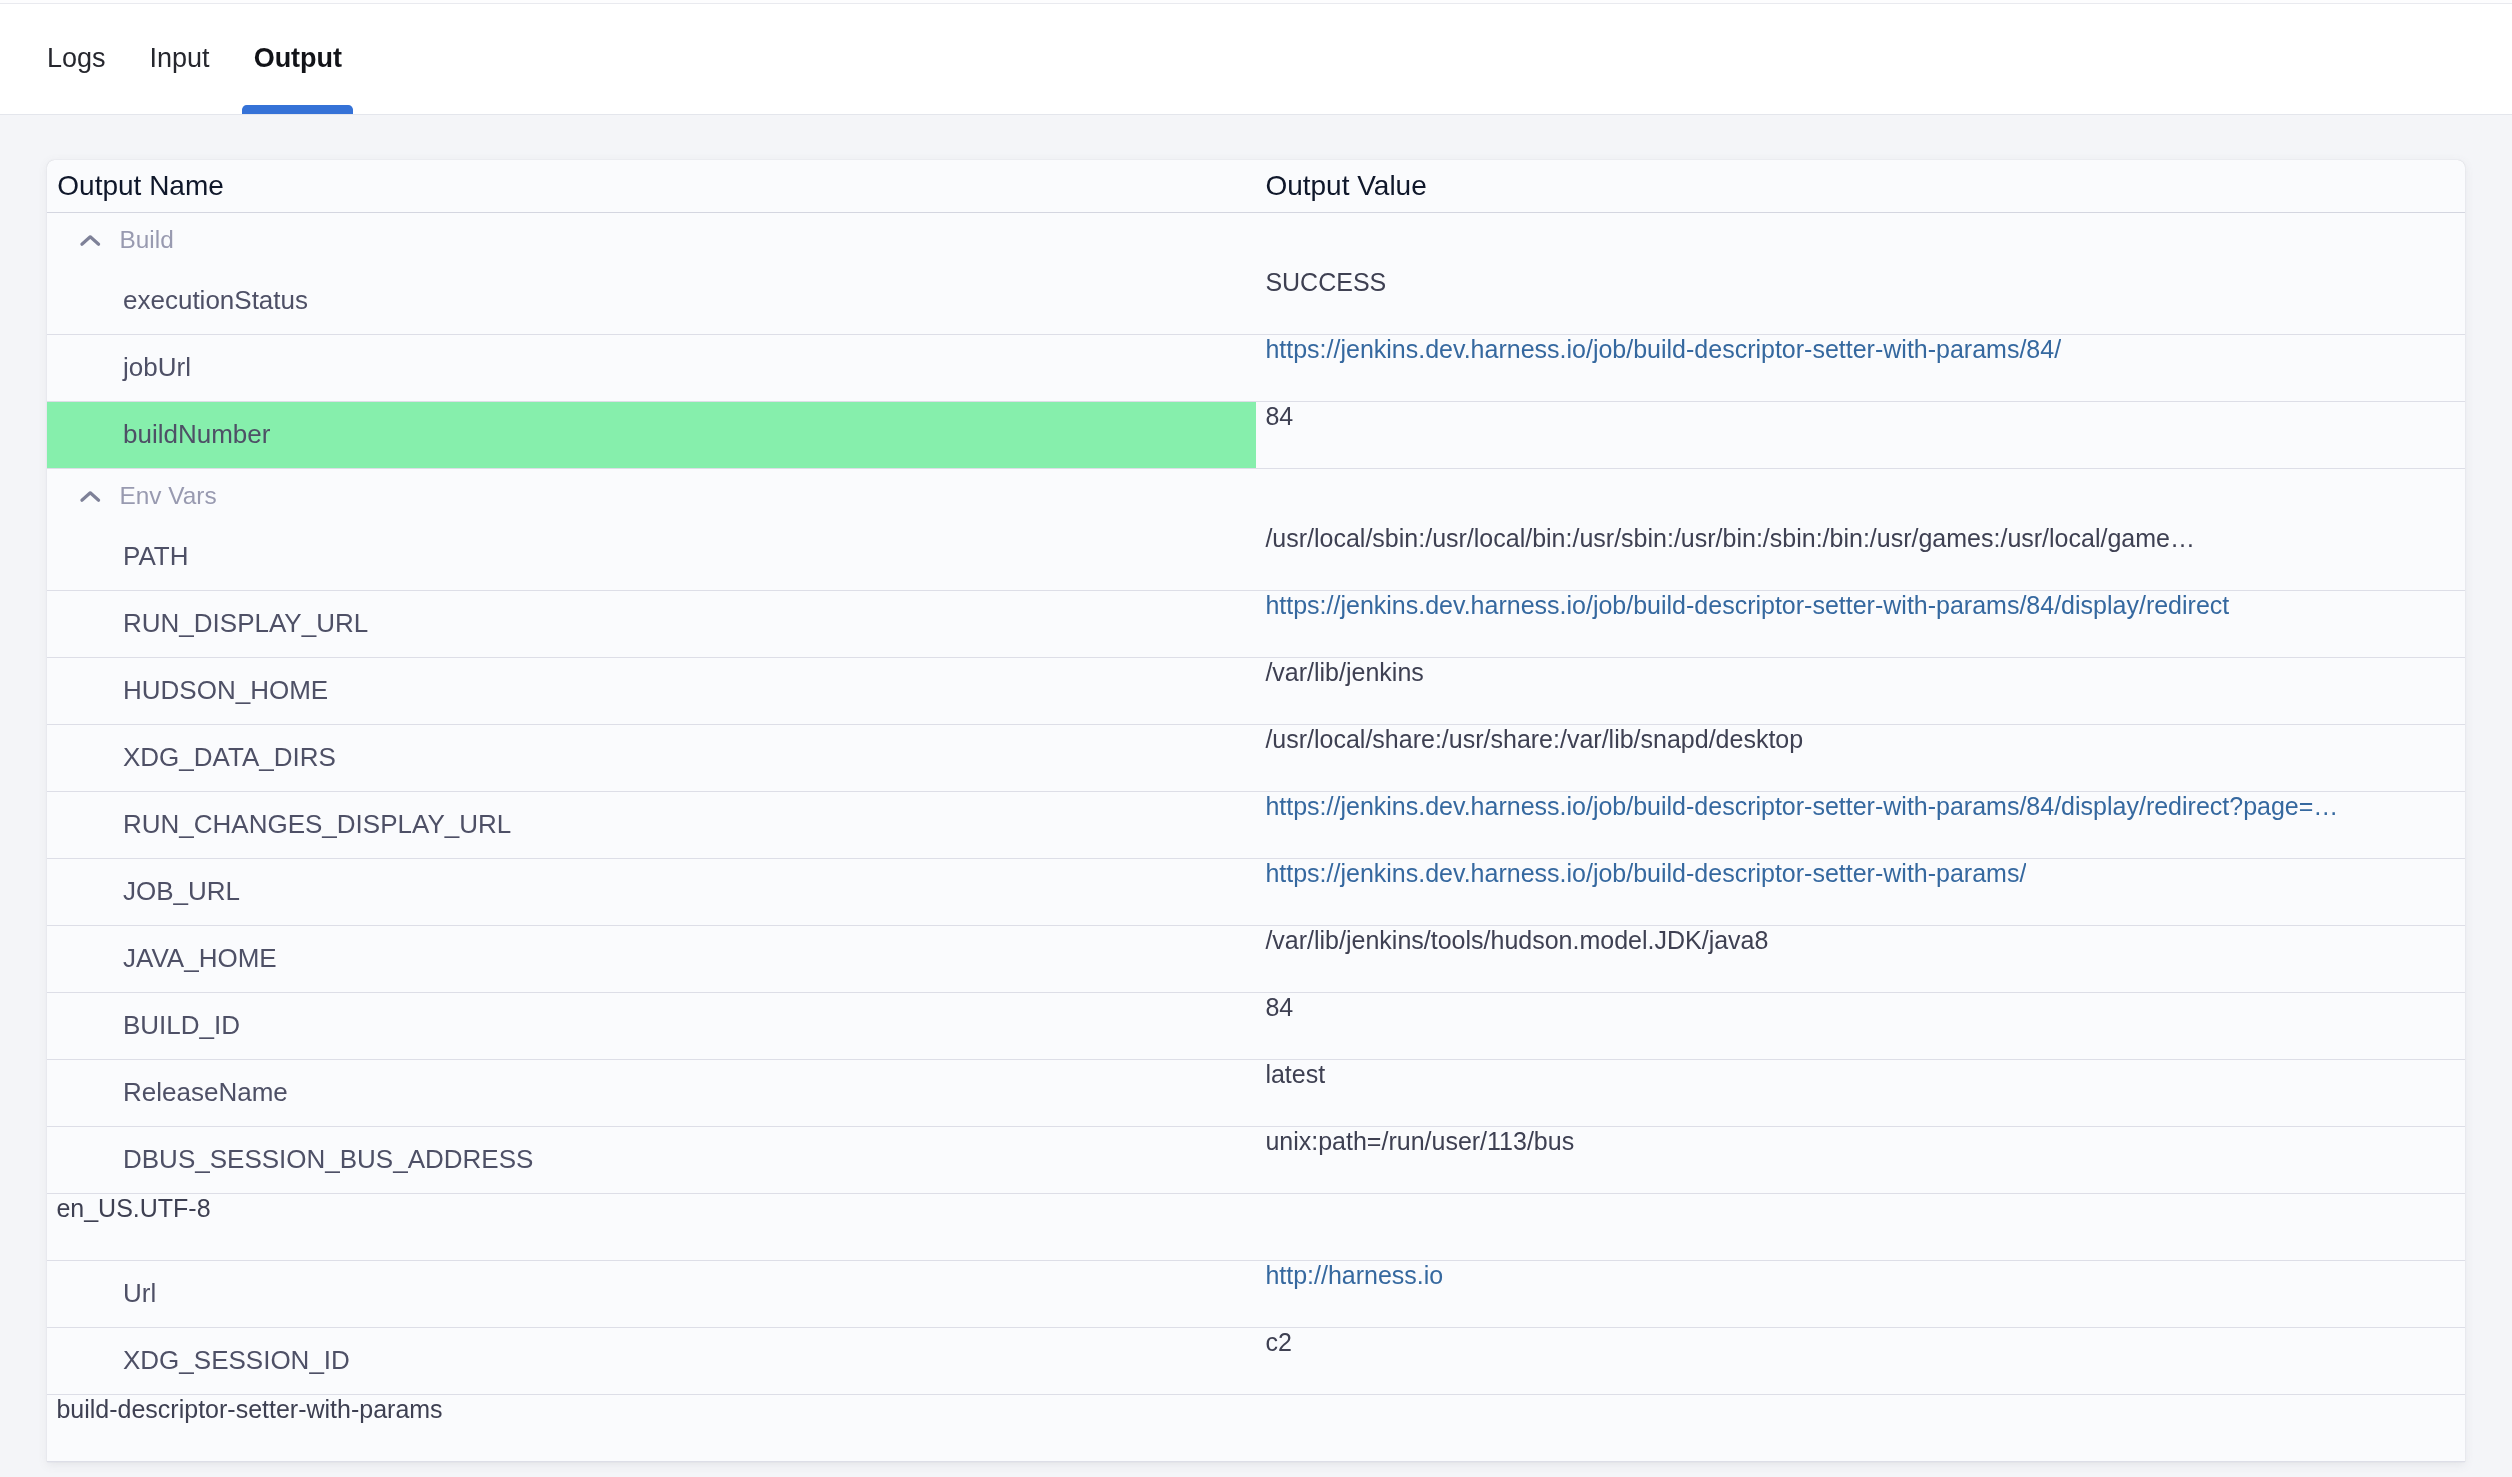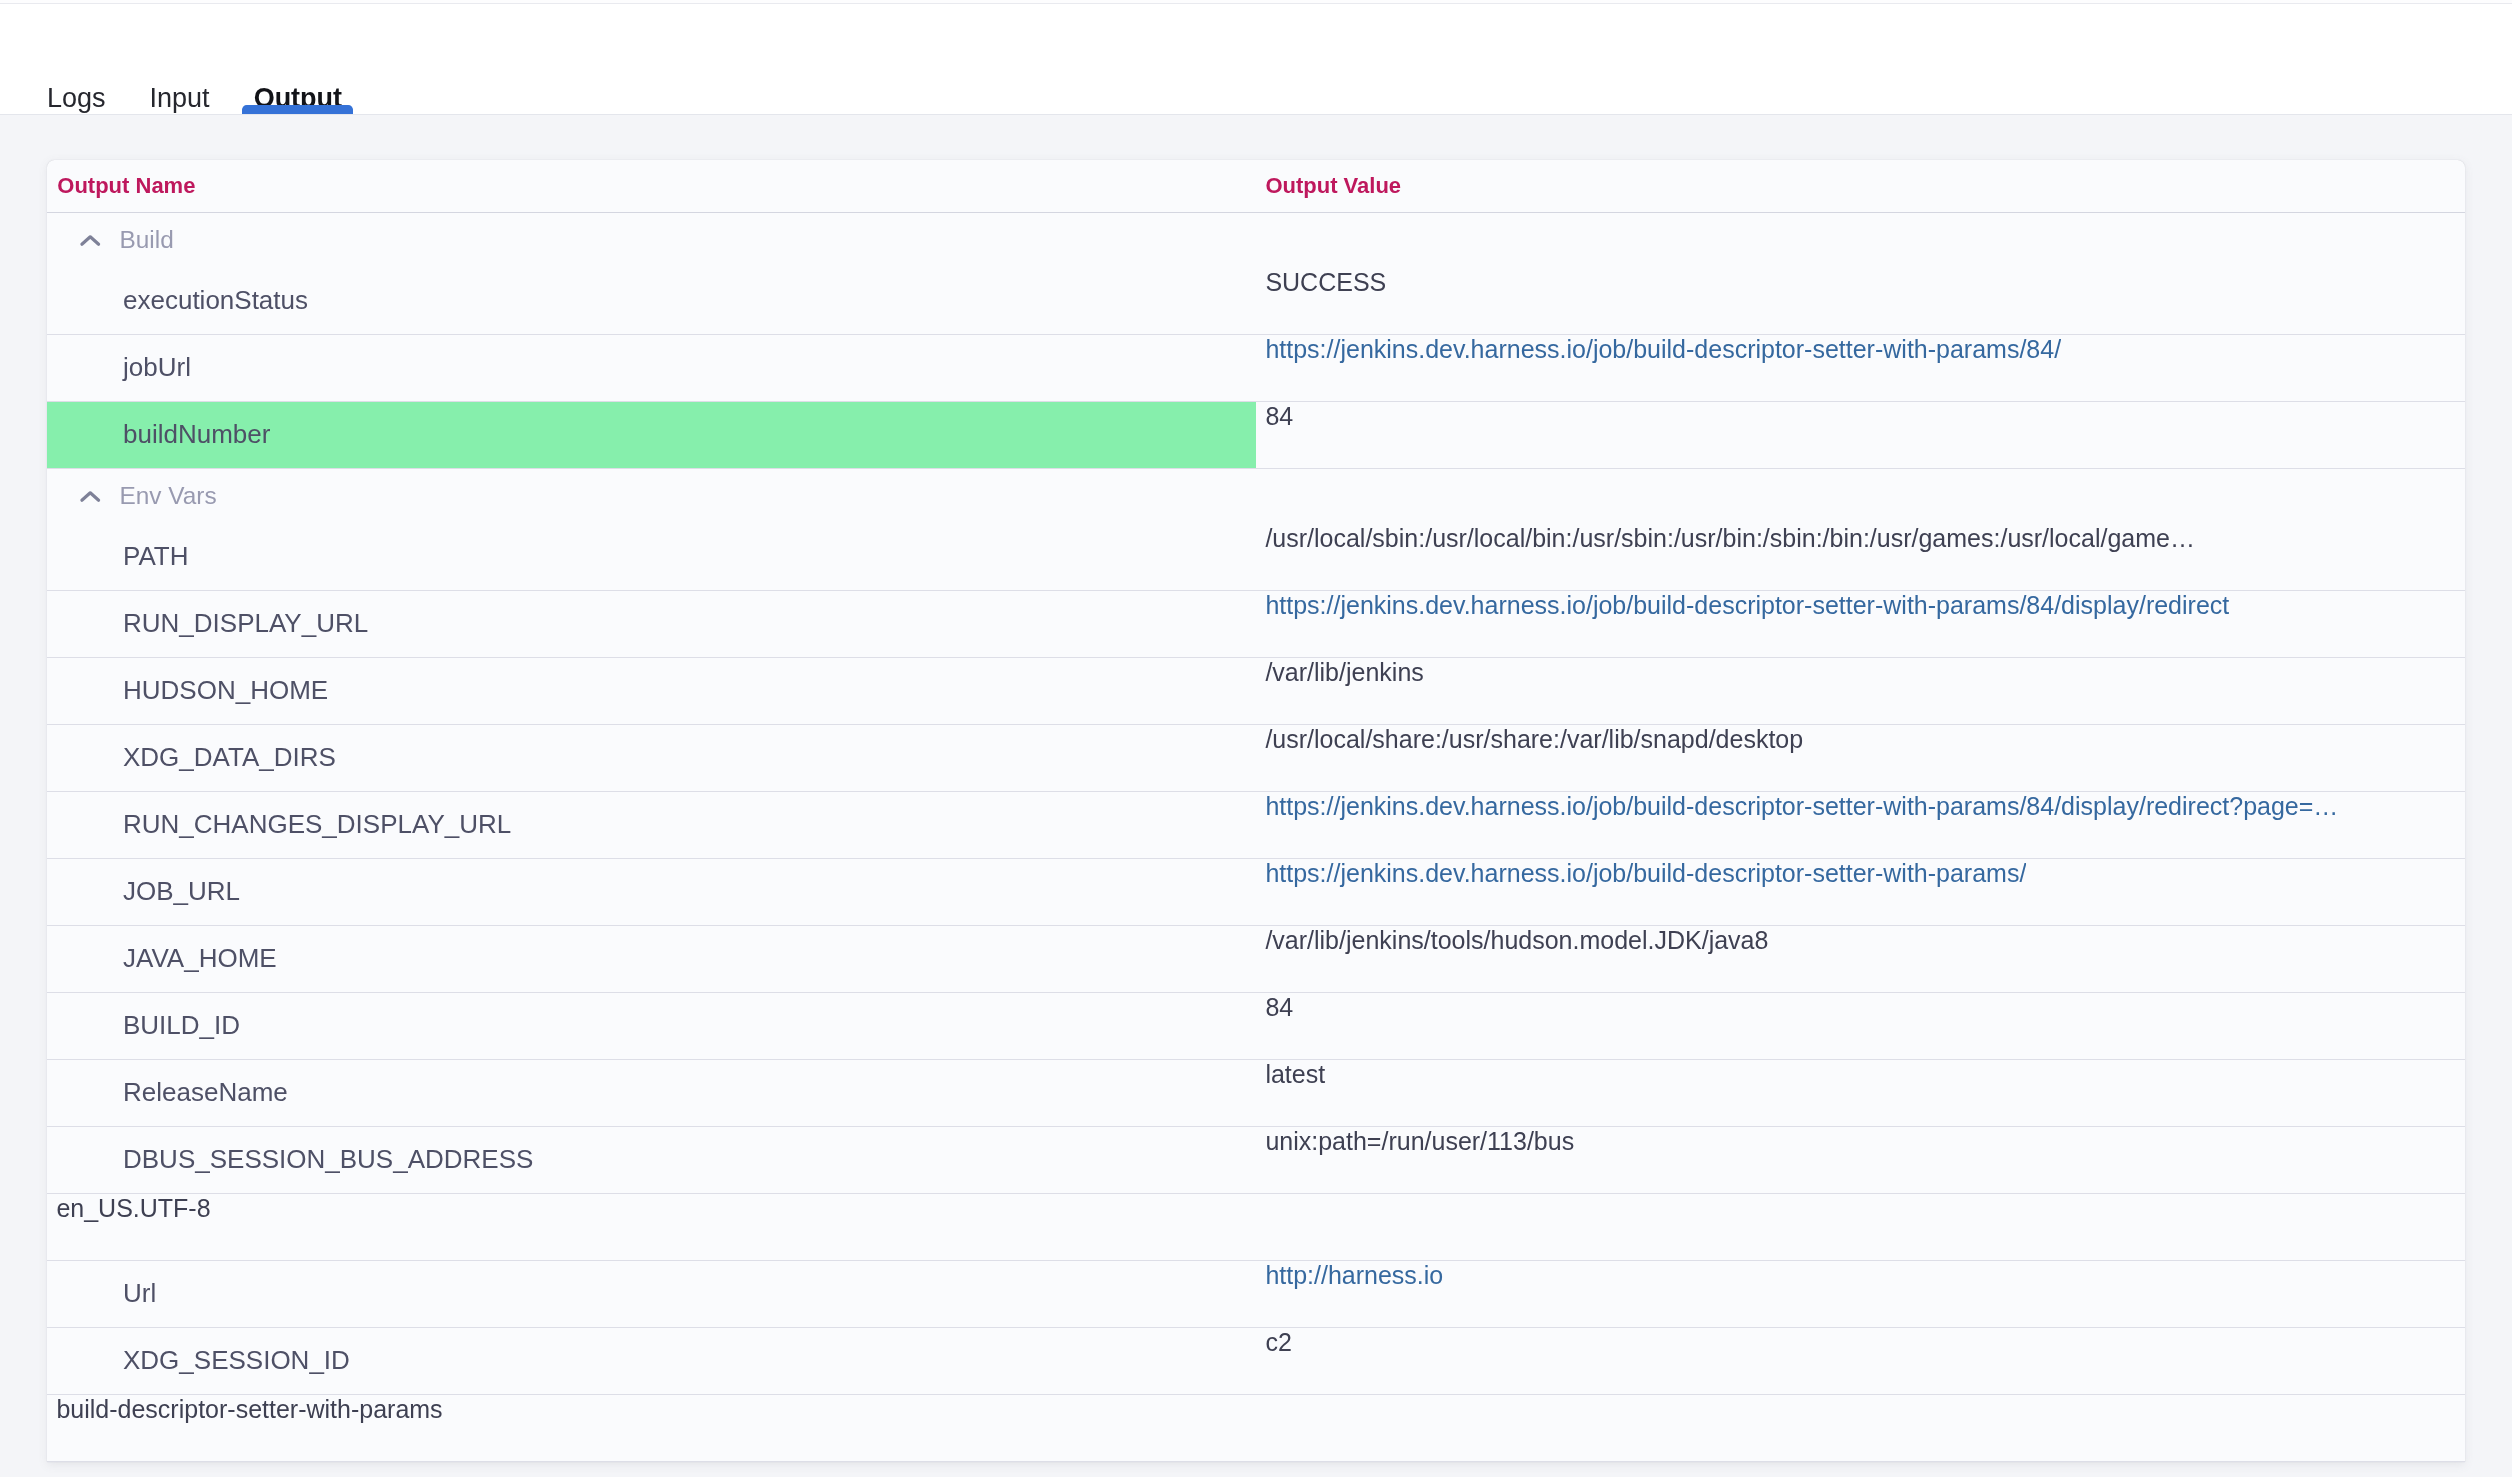--- a/index.html
+++ b/index.html
@@ -15,21 +15,21 @@
   
   .top-strip { height: 3.8px; background: #fdfdfe; border-bottom: 1.9px solid #e9eaef; }
   .tabbar {
     height: 111px; background: #ffffff;
     border-bottom: 1.9px solid #e4e6ec;
     display: flex; align-items: stretch;
     padding-left: 47px;
   }
   .tab {
     position: relative;
-    display: flex; align-items: flex-end;
+    display: flex; align-items: center;
     margin-right: 44px;
     font-size: 27px; color: #26272e;
     cursor: pointer; white-space: nowrap;
   }
   .tab.active { font-weight: 700; color: #121318; }
   .tab-indicator {
     position: absolute; left: -11.3px; right: -11.3px; bottom: 0; height: 8.4px;
     background: #3572d7; border-radius: 4.7px 4.7px 0 0;
   }
 
@@ -38,21 +38,21 @@
   .card {
     background: #fafbfd;
     border-radius: 7.5px 7.5px 0 0;
     box-shadow: 0 0 0.9px rgba(40,41,61,0.25), 0 2.8px 9.4px rgba(96,97,112,0.10);
     overflow: hidden;
   }
   .thead {
     display: flex; align-items: center; height: 53px;
     border-bottom: 1.9px solid #d4d6e0;
   }
-  .th { font-weight: 700; font-size: 22px; color: #be185d; }
+  .th { font-weight: 400; font-size: 28px; color: #0f172a; }
   .th-name  { width: 50%; padding-left: 10.3px; }
   .th-value { width: 50%; padding-left: 9.4px; }
 
   .group-row {
     display: flex; align-items: center; height: 55px;
     padding-left: 32px; cursor: pointer;
   }
   .group-row .chev { display: flex; align-items: center; margin-right: 18px; }
   .group-row .chev svg { display: block; }
   .group-label { font-size: 24.4px; color: #989ab0; }

